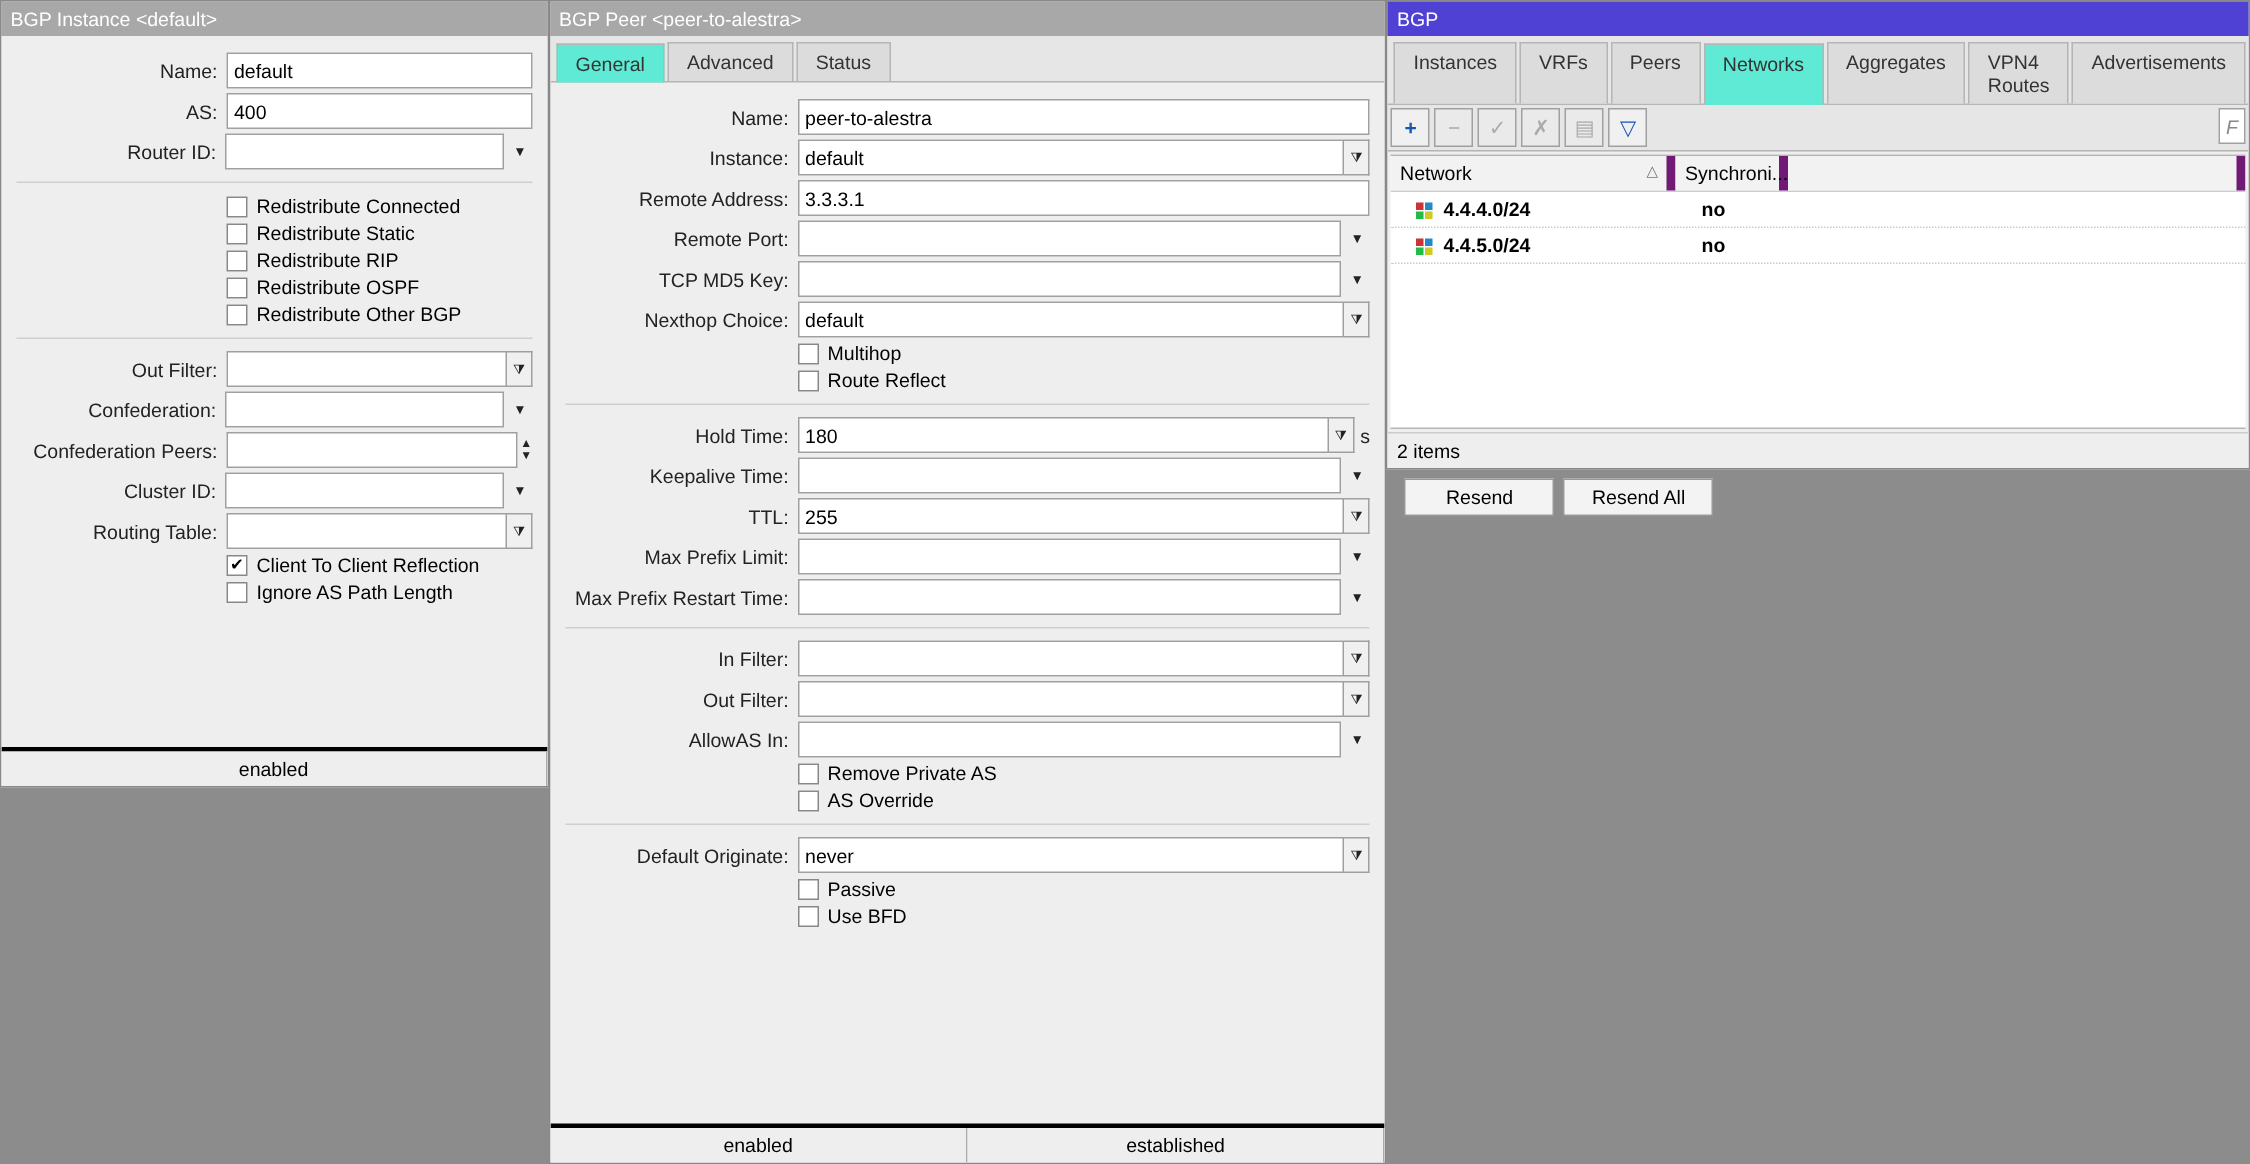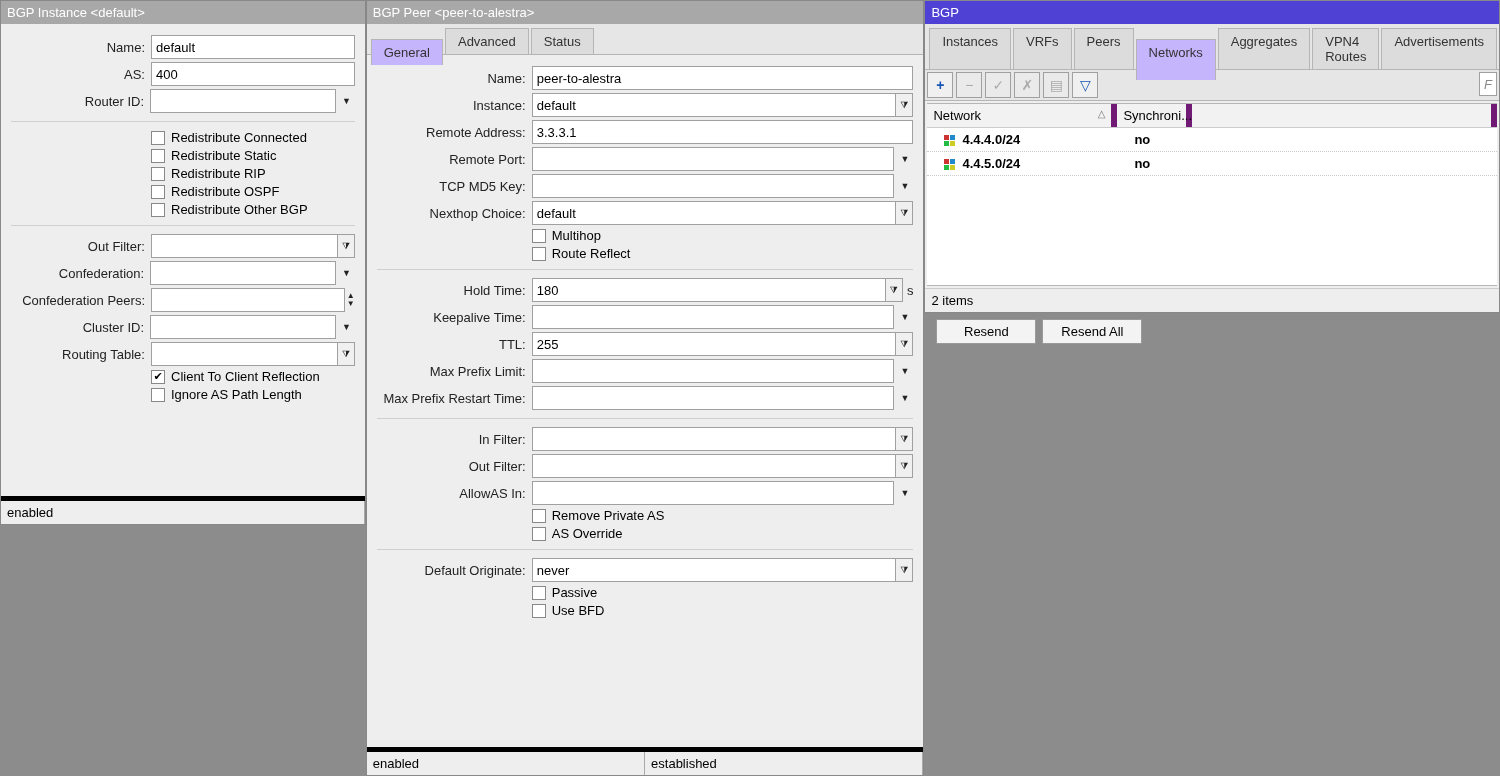--- a/index.html
+++ b/index.html
@@ -4,36 +4,36 @@
 <style>
   * { box-sizing: border-box; }
   html, body { margin: 0; padding: 0; font-family: Arial, Helvetica, sans-serif; font-size: 13px; background: #8c8c8c; }
   .app { width: 1500px; height: 776px; position: relative; display: flex; }
   .pane { height: 776px; background: #e6e6e6; border: 1px solid #888; display: flex; flex-direction: column;}
   .title-bar { background: #a8a8a8; color: #fff; padding: 4px 6px; font-size: 13px; }
   .title-bar.active { background: #4e41d4; }
   .body-area { background: #eee; flex: 1 1 auto; overflow: hidden; display: flex; flex-direction: column; }
   .tabs { display: flex; border-bottom: 1px solid #b5b5b5; background: #e6e6e6; padding-top: 4px; padding-left: 4px;}
   .tab { padding: 5px 12px; border: 1px solid #b5b5b5; border-bottom: none; background: #dcdcdc; margin-right: 2px; cursor: pointer; color: #333;}
-  .tab.active { background: #c4b5fd; position: relative; top: 11px;}
+  .tab.active { background: #5eead4; position: relative; top: 1px;}
   .form { padding: 8px 10px; }
   .row { display: flex; align-items: center; margin: 3px 0; }
   .lbl { text-align: right; color: #222; padding-right: 6px; }
   .instance .lbl { width: 140px; }
   .peer .lbl { width: 155px; }
   .controls { flex: 1 1 auto; display: flex; align-items: center; }
   input[type=text].fld, .combo { height: 24px; font-size: 13px; padding: 2px 4px; border: 1px solid #a0a0a0; background: #fff; width: 100%; }
   .combo.disabled { background: #e0e0e0; }
   .drop-wrap { display:flex; align-items:center; width:100%; }
   .arrow-btn { width: 18px; height: 24px; border: 1px solid #a0a0a0; border-left: none; background: #f0f0f0; display:flex; align-items:center; justify-content:center; cursor:pointer; font-size:9px; color:#222;}
   .arrow-out { width: 18px; height: 24px; display:flex; align-items:center; justify-content:center; cursor:pointer; font-size:9px; color:#222; margin-left:2px;}
   .chk { display:inline-flex; align-items:center; cursor:pointer; }
   .chkbox { width:14px; height:14px; border:1px solid #888; background:#fff; display:inline-flex; align-items:center; justify-content:center; margin-right:6px; font-size:11px; color:#000;}
   .sep { border-top: 1px solid #cfcfcf; margin: 8px 0;}
-  .status-bar { border-top:5px solid #000000; display:flex; }
+  .status-bar { border-top:3px solid #000000; display:flex;text-align:center; }
   .status-cell { flex:1; padding:4px 6px; border-right:1px solid #aaa; background:#eee;}
   .toolbar { display:flex; border-bottom:1px solid #b5b5b5; padding:2px; background:#e6e6e6;}
   .tbtn { width:26px; height:26px; border:1px solid #a0a0a0; background:#f0f0f0; margin-right:3px; display:flex; align-items:center; justify-content:center; cursor:pointer; font-size:14px;}
   .tbtn.disabled { color:#aaa; background:#eaeaea; cursor:default;}
   .table { background:#fff; flex:1 1 auto; border-top:1px solid #b5b5b5; border-bottom:1px solid #b5b5b5; margin:2px; overflow:hidden;}
   .thead { display:flex; background:#eee; border-bottom:1px solid #ccc; }
   .th { padding:4px 6px; border-right:6px solid #701a75; font-size:13px; background: #f2f2f2;}
   .trow { display:flex; border-bottom:1px dotted #ccc; padding:2px 11px;font-weight:bold;}
   .td { padding:2px 6px; font-size:13px;}
   .flag-icon { display:inline-block; width:12px; height:12px; margin-right:6px; position:relative; vertical-align:middle;}

